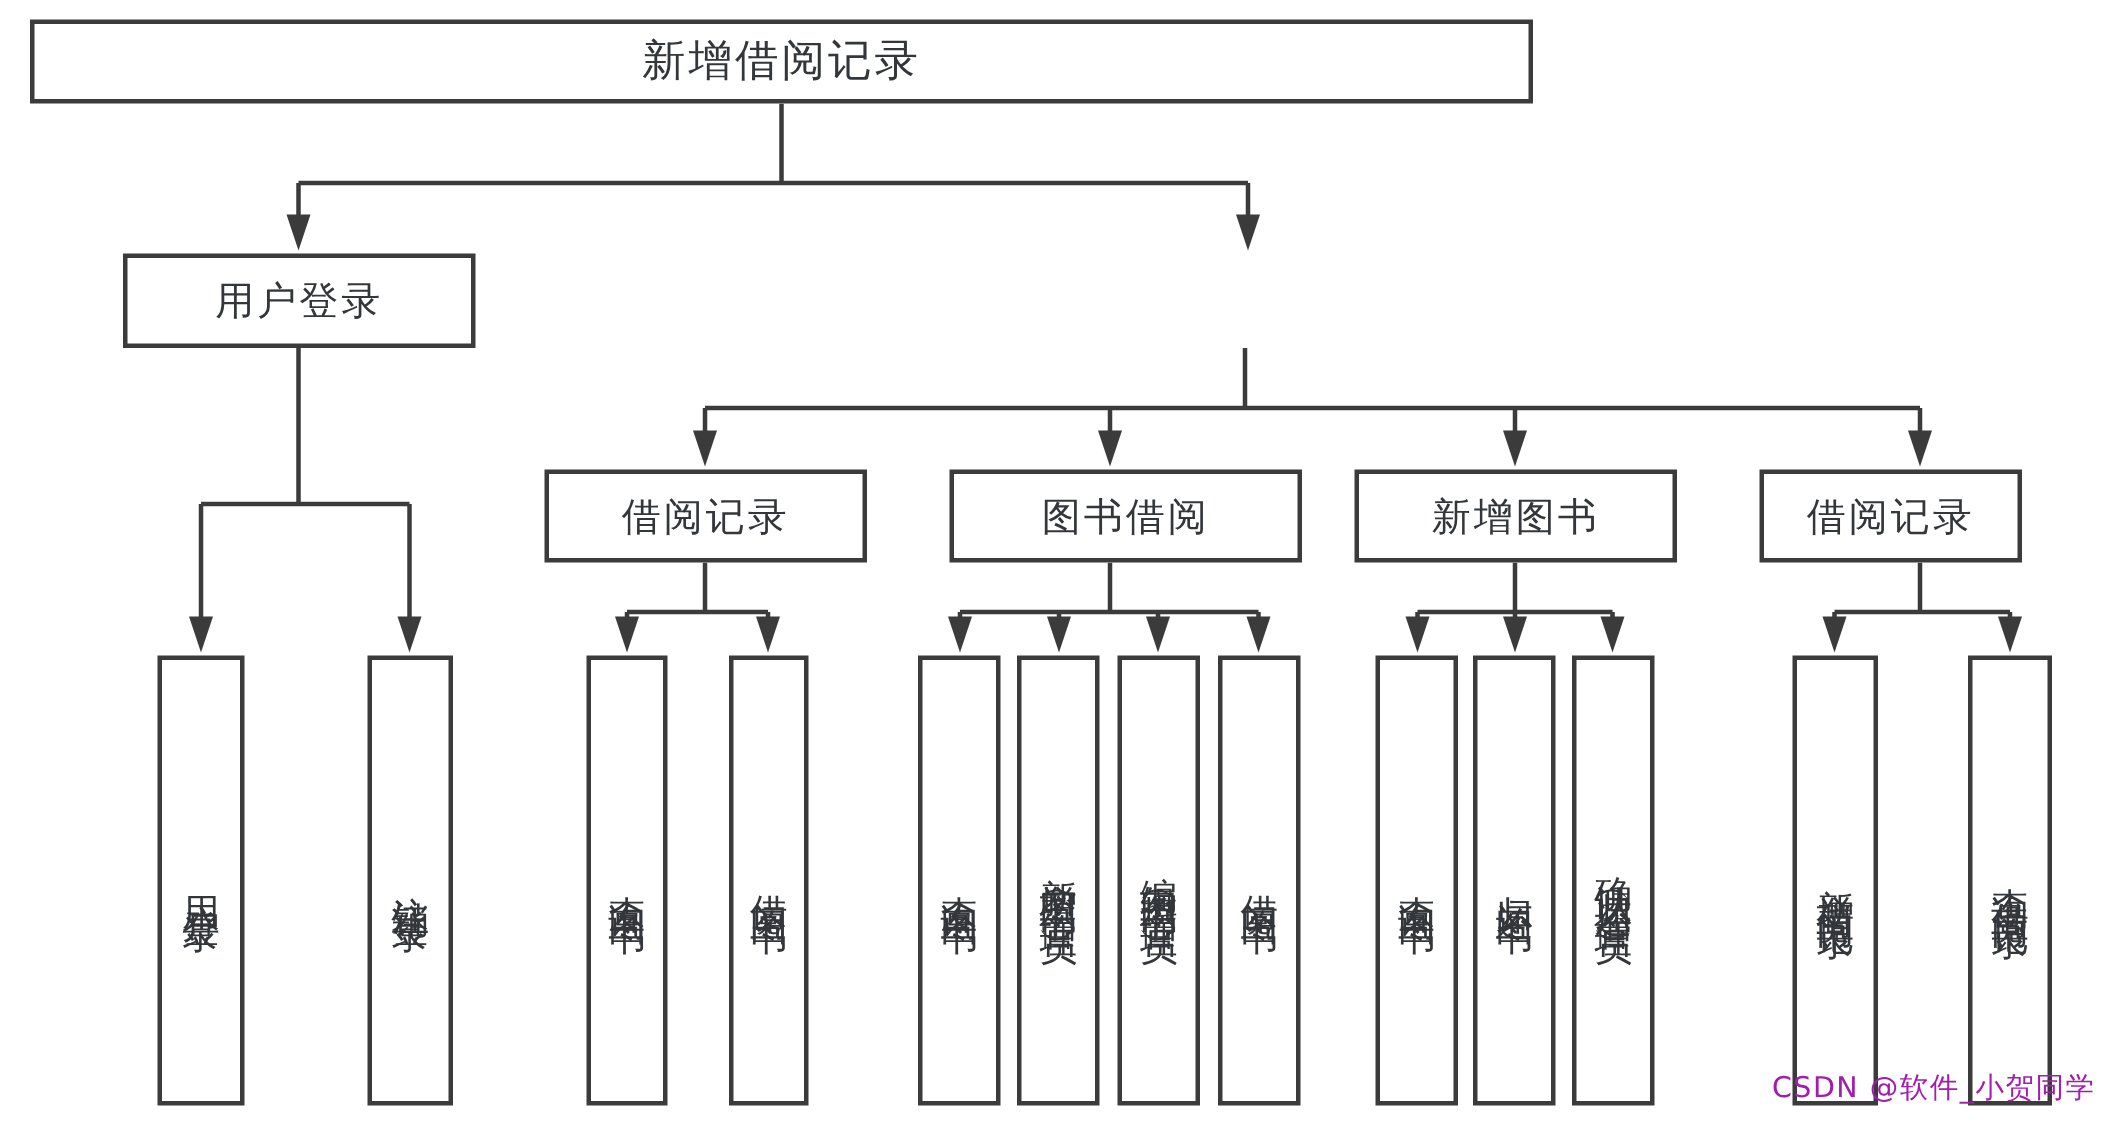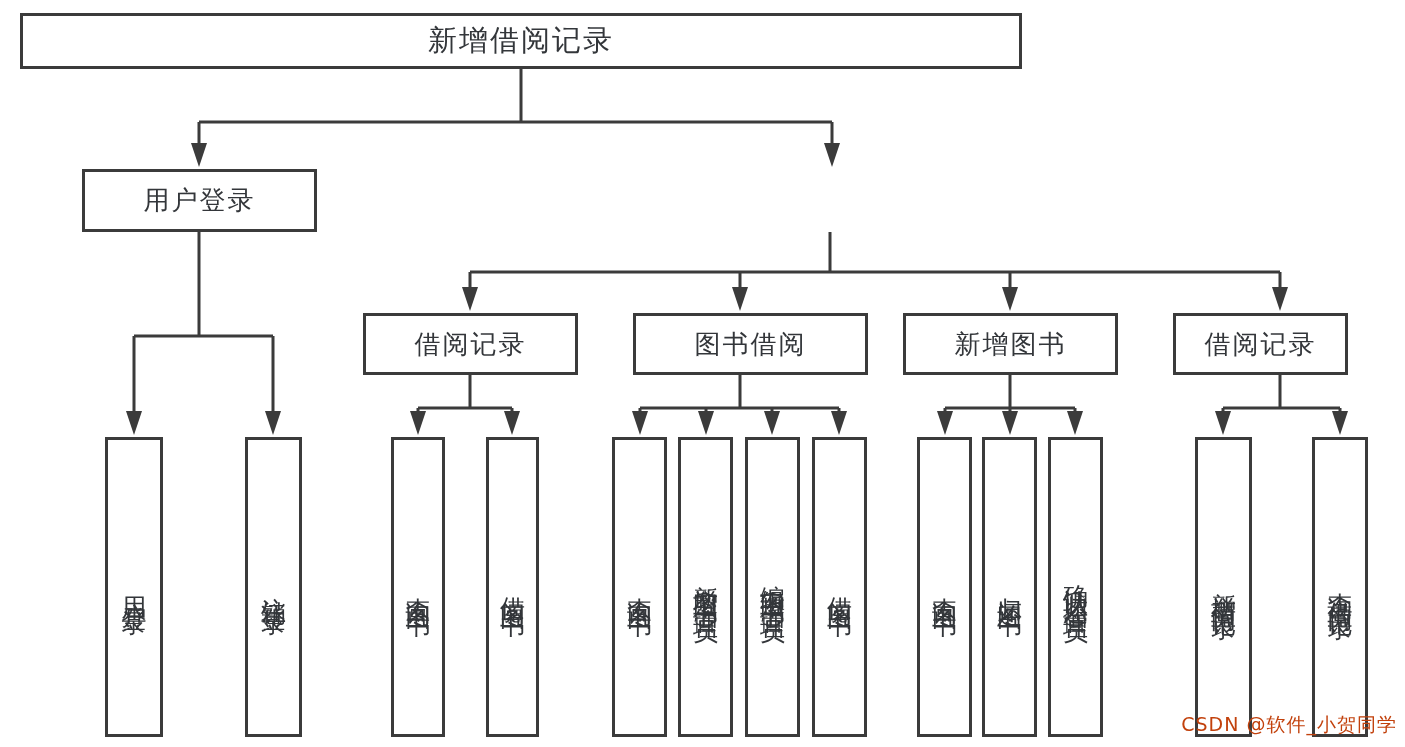--- a/index.html
+++ b/index.html
@@ -36,21 +36,21 @@
   .vtext{
     writing-mode:vertical-lr;
     font-size:25px;
     letter-spacing:5px;
     line-height:1;
   }
   .watermark{
     position:absolute;
     top:712px;right:8px;
     font-size:19px;
-    color:#c2410c;
+    color:#a21caf;
     letter-spacing:1px;
     white-space:nowrap;
   }
 </style>
 </head>
 <body>
 
 <div class="canvas">
 
   <svg class="connectors" viewBox="0 0 1405 747" xmlns="http://www.w3.org/2000/svg">

